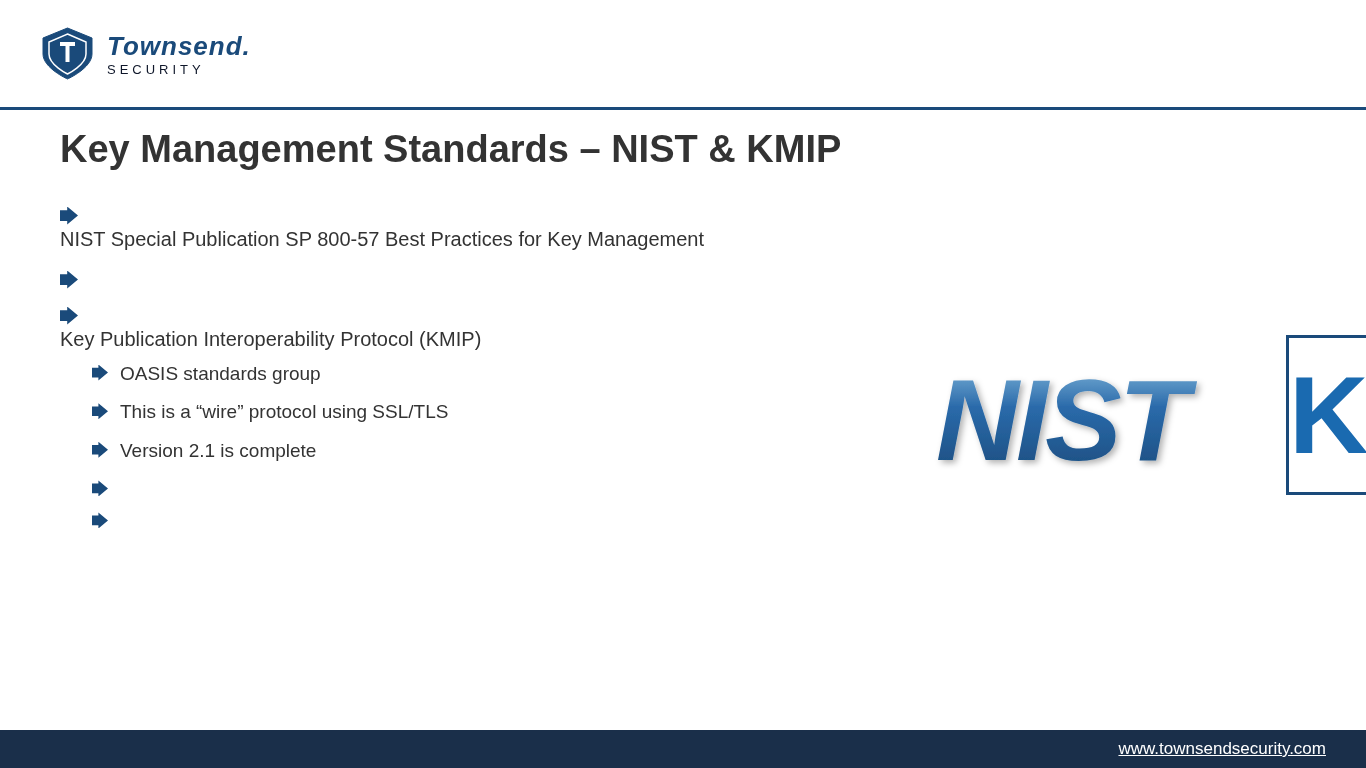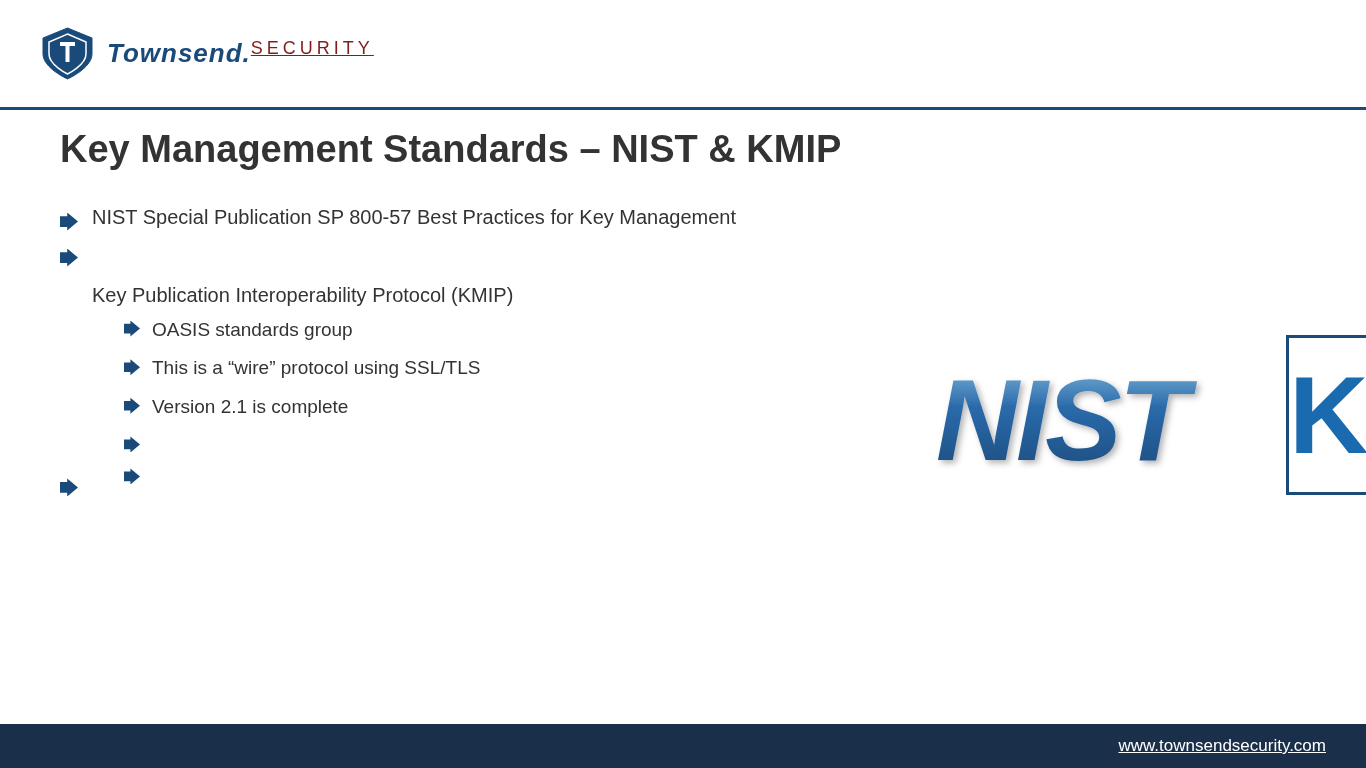--- a/index.html
+++ b/index.html
@@ -30,38 +30,37 @@
       gap: 12px;
     }
 
     .logo-shield {
       width: 55px;
       height: 55px;
     }
 
     .logo-text-area {
       display: flex;
-      flex-direction: row;
+      flex-direction: column;
     }
 
     .logo-townsend {
       font-size: 26px;
       font-weight: 700;
       color: #1a4a7a;
       letter-spacing: 1px;
       font-style: italic;
     }
 
     .logo-security {
-      font-size: 18px;
+      font-size: 13px;
       letter-spacing: 4px;
-      color: #7f1d1d;
+      color: #0f172a;
       text-transform: uppercase;
       font-weight: 400;
-      text-decoration: underline;
     }
 
     
     .main-content {
       display: flex;
       width: 100%;
       height: calc(768px - 110px - 55px);
       padding: 17px 60px 20px 60px;
       position: relative;
     }
@@ -79,25 +78,26 @@
       line-height: 1.2;
     }
 
     .bullet-list {
       list-style: none;
       padding: 0;
     }
 
     .bullet-list > li {
       display: flex;
-      align-items: flex-end;
+      align-items: flex-start;
       margin-bottom: 14px;
       font-size: 20px;
       color: #333;
       line-height: 1.4;
+      flex-direction: column;
     }
 
     .bullet-list > li .bullet-icon {
       width: 18px;
       height: 18px;
       min-width: 18px;
       background: #1a4a7a;
       margin-top: 4px;
       margin-right: 14px;
       display: inline-block;
@@ -168,21 +168,21 @@
       letter-spacing: 2px;
       line-height: 1;
     }
 
     
     .bottom-bar {
       position: absolute;
       bottom: 0;
       left: 0;
       width: 100%;
-      height: 44px;
+      height: 38px;
       background: #1a2f4a;
       display: flex;
       align-items: center;
       justify-content: flex-end;
       padding-right: 40px;
     }
 
     .website-url {
       color: #ffffff;
       font-size: 17px;

